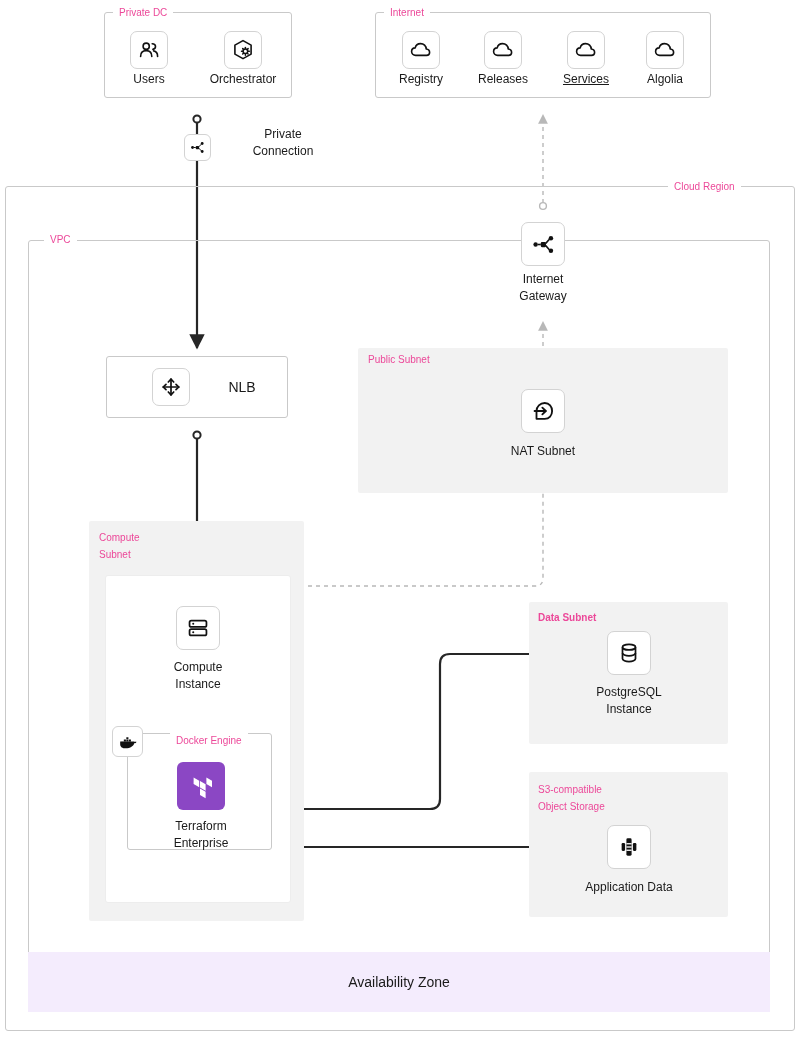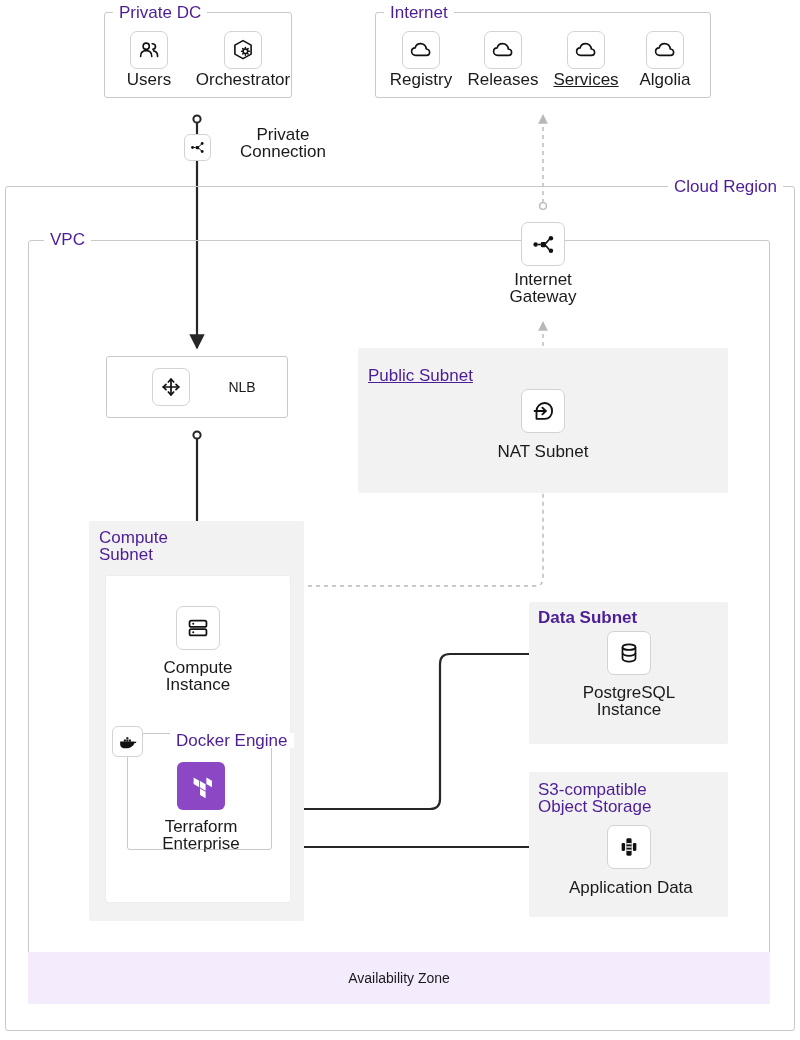--- a/index.html
+++ b/index.html
@@ -29,42 +29,42 @@
     border-radius: 3px;
     box-sizing: border-box;
     background: transparent;
   }
   .group-frame.solidbg { background: #f2f2f2; border: none; border-radius: 2px; }
 
   .frame-label {
     position: absolute;
     background: #ffffff;
     padding: 0 6px;
-    font-size: 17px;
+    font-size: 10px;
     line-height: 15px;
-    color: #4c1d95;
+    color: #ec4899;
     white-space: pre;
   }
   .frame-label.nobg { background: transparent; padding: 0; }
 
   
   .tile {
     position: absolute;
     background: #ffffff;
     border: 1px solid #d3d3d3;
     border-radius: 7px;
     box-sizing: border-box;
     display: flex;
     align-items: center;
     justify-content: center;
   }
 
   .node-label {
     position: absolute;
-    font-size: 17px;
+    font-size: 12px;
     line-height: 17px;
     text-align: center;
     color: #1a1a1a;
     white-space: pre;
   }
   .node-label.left {
     text-align: center;
   }
 
   
@@ -262,21 +262,21 @@
         <polyline points="9.3,7.0 12,4.2 14.7,7.0"></polyline>
         <polyline points="9.3,17.0 12,19.8 14.7,17.0"></polyline>
         <polyline points="7.0,9.3 4.2,12 7.0,14.7"></polyline>
         <polyline points="17.0,9.3 19.8,12 17.0,14.7"></polyline>
       </g>
     </svg>
   </div>
   <div class="node-label left" style="left:207px; top:379px; width:70px; font-size:14px;">NLB</div>
 
   <div class="group-frame solidbg" style="left:358px; top:348px; width:370px; height:145px;"></div>
-  <div class="frame-label nobg" style="left:368px; top:368px;text-decoration:underline;">Public Subnet</div>
+  <div class="frame-label nobg" style="left:368px; top:352px;">Public Subnet</div>
 
   <div class="tile" style="left:521px; top:389px; width:44px; height:44px; border-radius:7px;">
     <svg width="26" height="26" viewBox="0 0 24 24">
       <path d="M13.6 4.6 C9.3 4.6 6.0 7.9 6.0 12.0 L6.0 19.2 L13.6 19.2
                C17.8 19.2 20.4 16.0 20.4 12.0 C20.4 7.9 17.8 4.6 13.6 4.6 Z" fill="none" stroke="#111" stroke-width="1.7" stroke-linejoin="round"></path>
       <g stroke="#111" stroke-width="1.7" stroke-linecap="round" stroke-linejoin="round" fill="none">
         <line x1="4.2" y1="12.0" x2="14.4" y2="12.0"></line>
         <polyline points="11.4,8.9 14.6,12.0 11.4,15.1"></polyline>
       </g>
     </svg>
@@ -361,17 +361,17 @@
       </g>
       <g stroke="#ffffff" stroke-width="1.2">
         <line x1="9.6" y1="9.0" x2="14.4" y2="9.0"></line>
         <line x1="9.6" y1="12.0" x2="14.4" y2="12.0"></line>
         <line x1="9.6" y1="15.0" x2="14.4" y2="15.0"></line>
       </g>
     </svg>
   </div>
   <div class="node-label" style="left:569px; top:879px; width:120px;">Application Data</div>
 
-  <div class="az-band" style="left:28px; top:952px; width:742px; height:52px;">
+  <div class="az-band" style="left:28px; top:952px; width:742px; height:60px;">
     <span>Availability Zone</span>
   </div>
 
 </div>
 
 </body></html>

